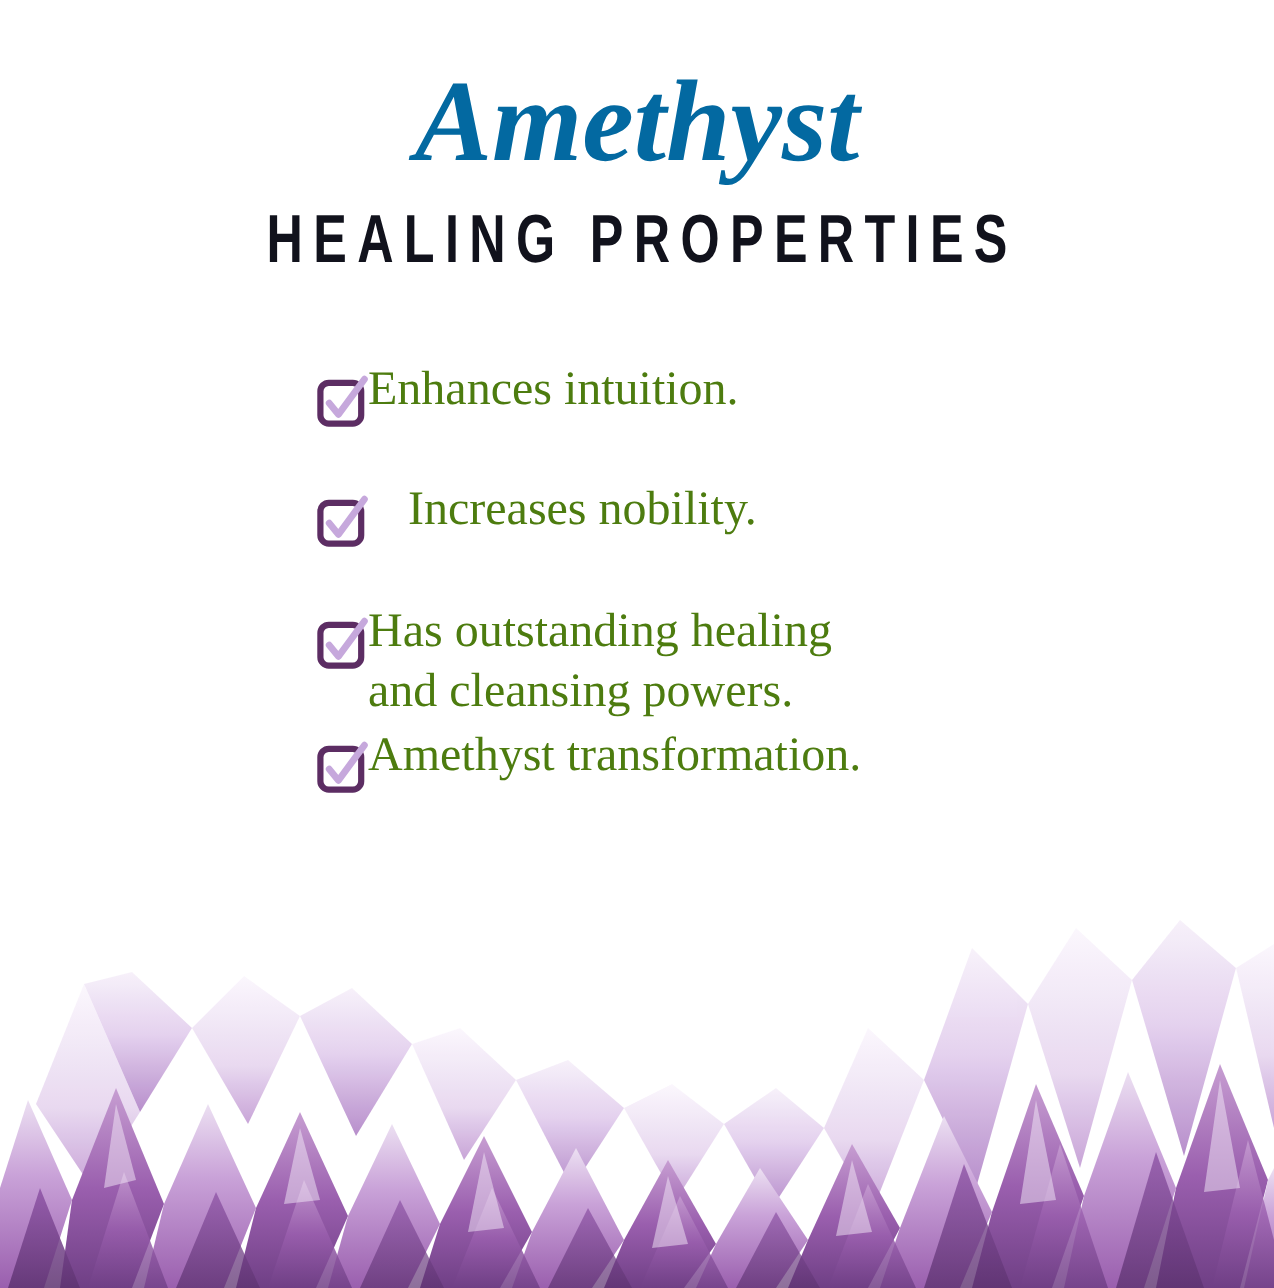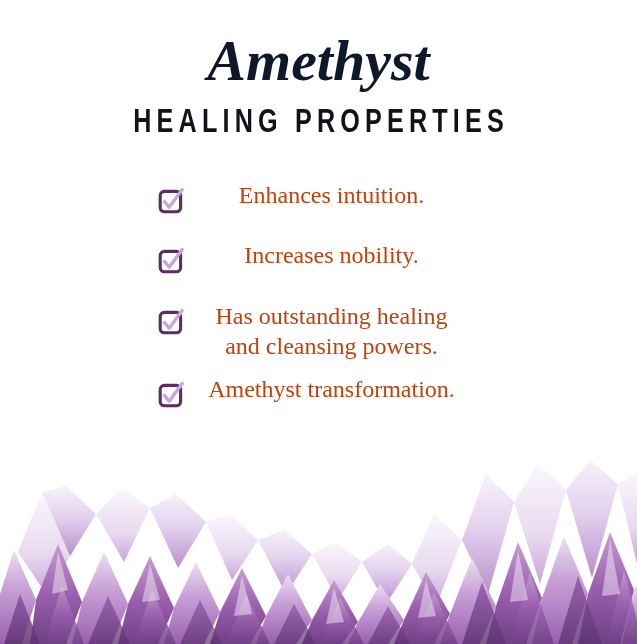--- a/index.html
+++ b/index.html
@@ -25,21 +25,21 @@
     left: 0;
     width: 637px;
     text-align: center;
   }
   .title-main {
     font-family: "Liberation Serif", "DejaVu Serif", serif;
     font-weight: bold;
     font-style: italic;
     font-size: 58px;
     line-height: 1.0;
-    color: #0f172a;
+    color: #0369a1;
     letter-spacing: 0px;
     display: block;
   }
   .title-sub {
     display: block;
     margin-top: 13px;
     font-family: "Liberation Sans Narrow", "Liberation Sans", "DejaVu Sans", sans-serif;
     font-weight: bold;
     font-size: 34px;
     line-height: 1.0;
@@ -73,31 +73,30 @@
     position: relative;
     margin-top: 7px;
   }
   .check-wrap svg { display: block; overflow: visible; }
 
   .item-text {
     flex: 1 1 auto;
     font-family: "Liberation Serif", "DejaVu Serif", serif;
     font-size: 24px;
     line-height: 1.24;
-    color: #c2410c;
-    text-align: center;
+    color: #4d7c0f;
     padding-right: 158px;
     white-space: pre-line;
   }
 
   
   .row-1 { margin-bottom: 27px; }
-  .row-2 { margin-bottom: 28px; }
+  .row-2 { margin-bottom: 28px; gap: 20px; }
   .row-3 { margin-bottom: 29px; }
-  .row-4 { margin-bottom: 13px; }
+  .row-4 { margin-bottom: 2px; }
 
   
   .crystals {
     position: absolute;
     left: 0;
     bottom: 0;
     width: 637px;
     height: 200px;
   }
   .crystals svg { display: block; width: 100%; height: 100%; }

